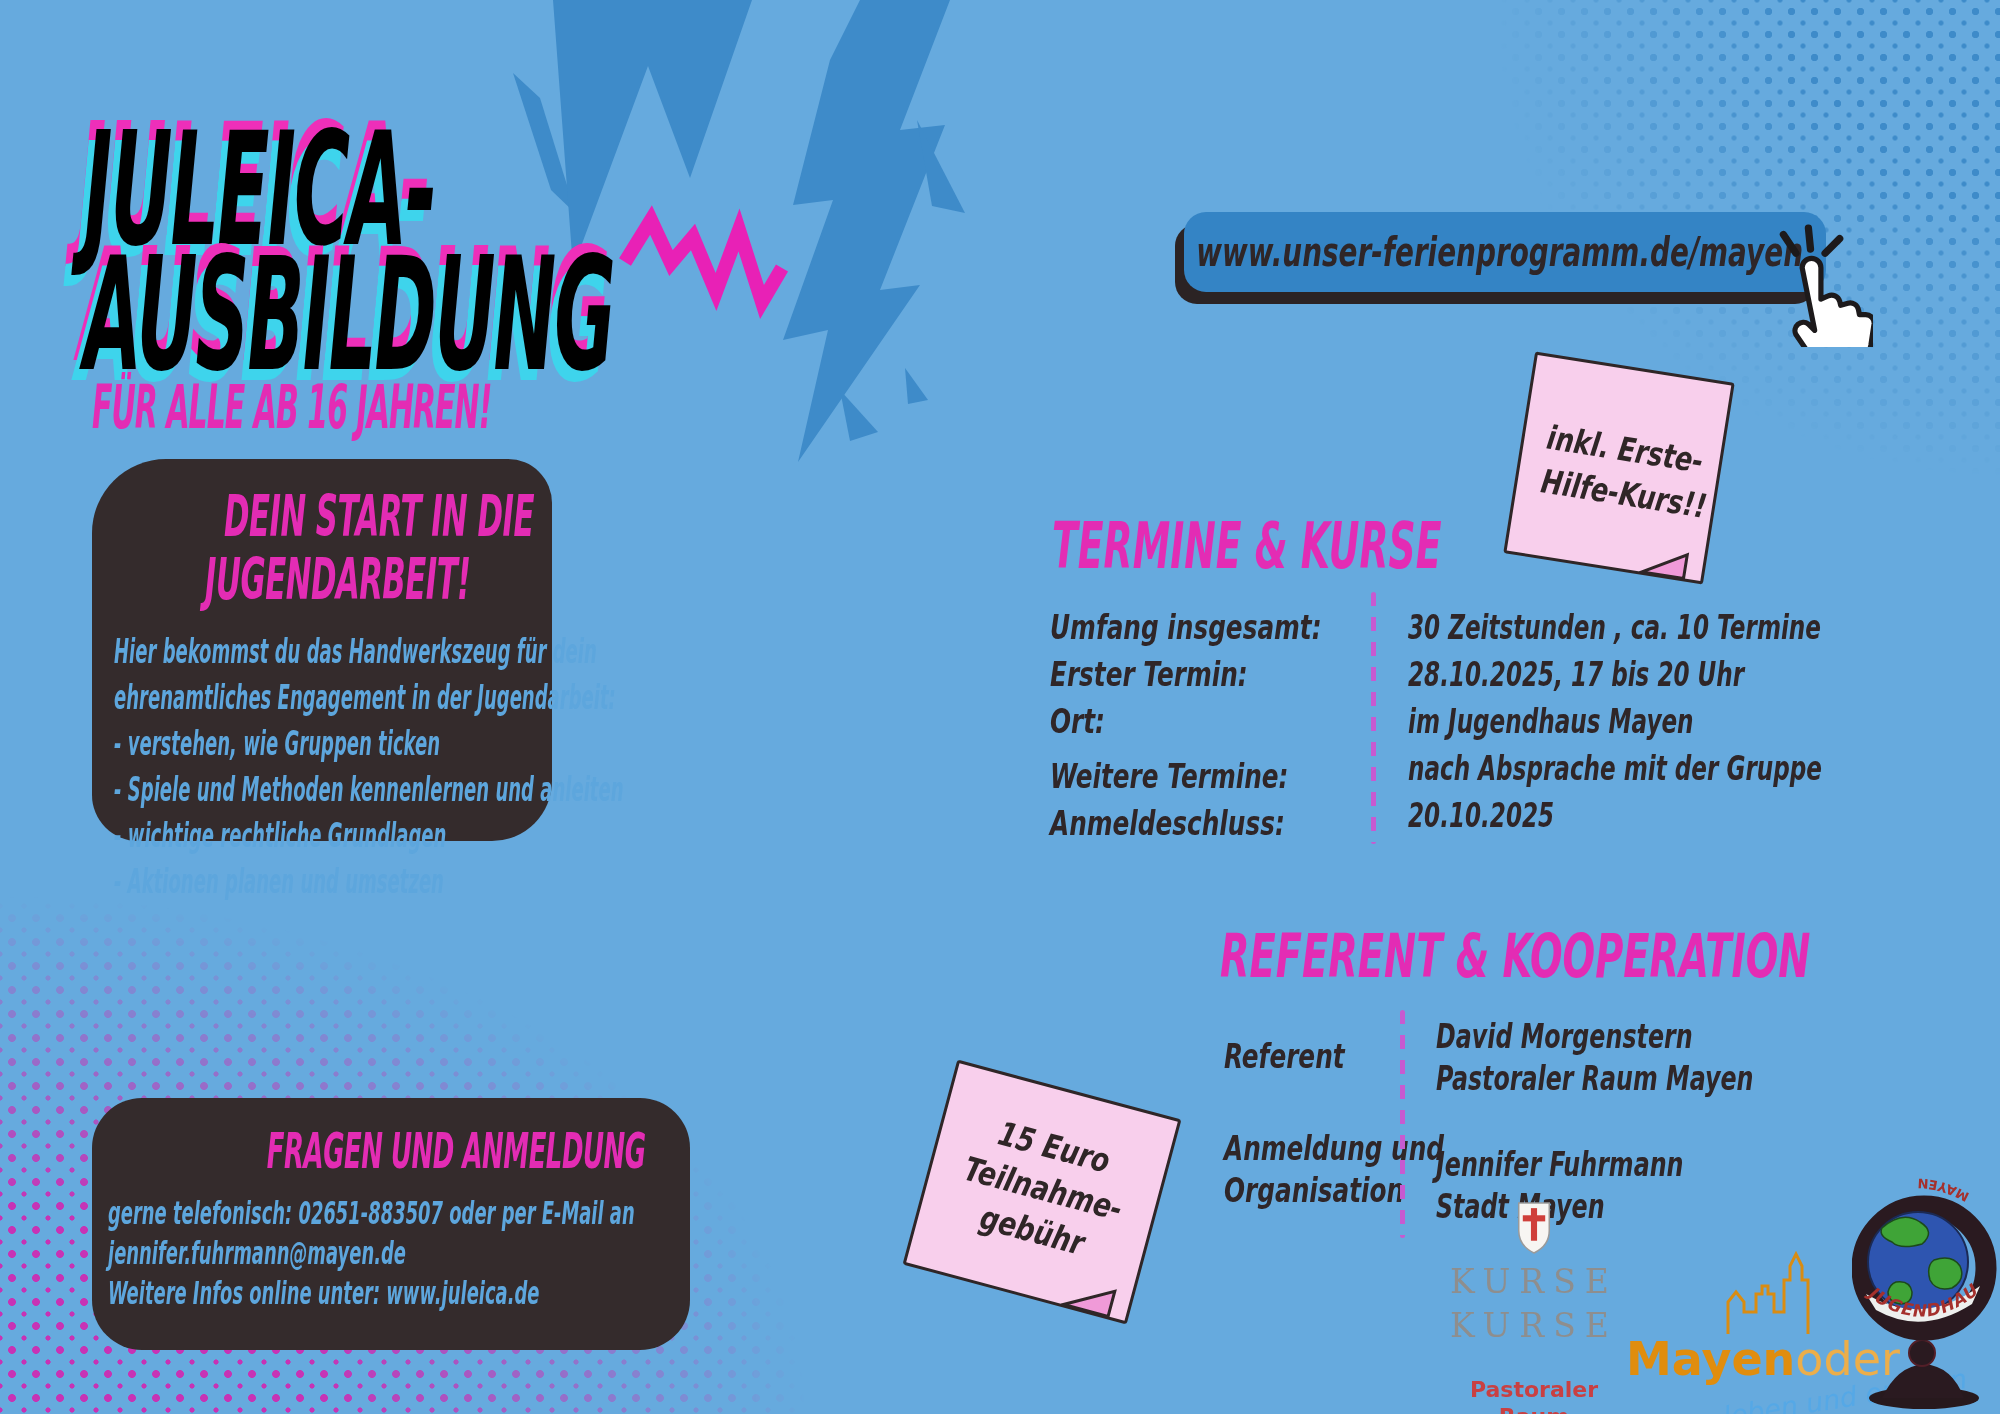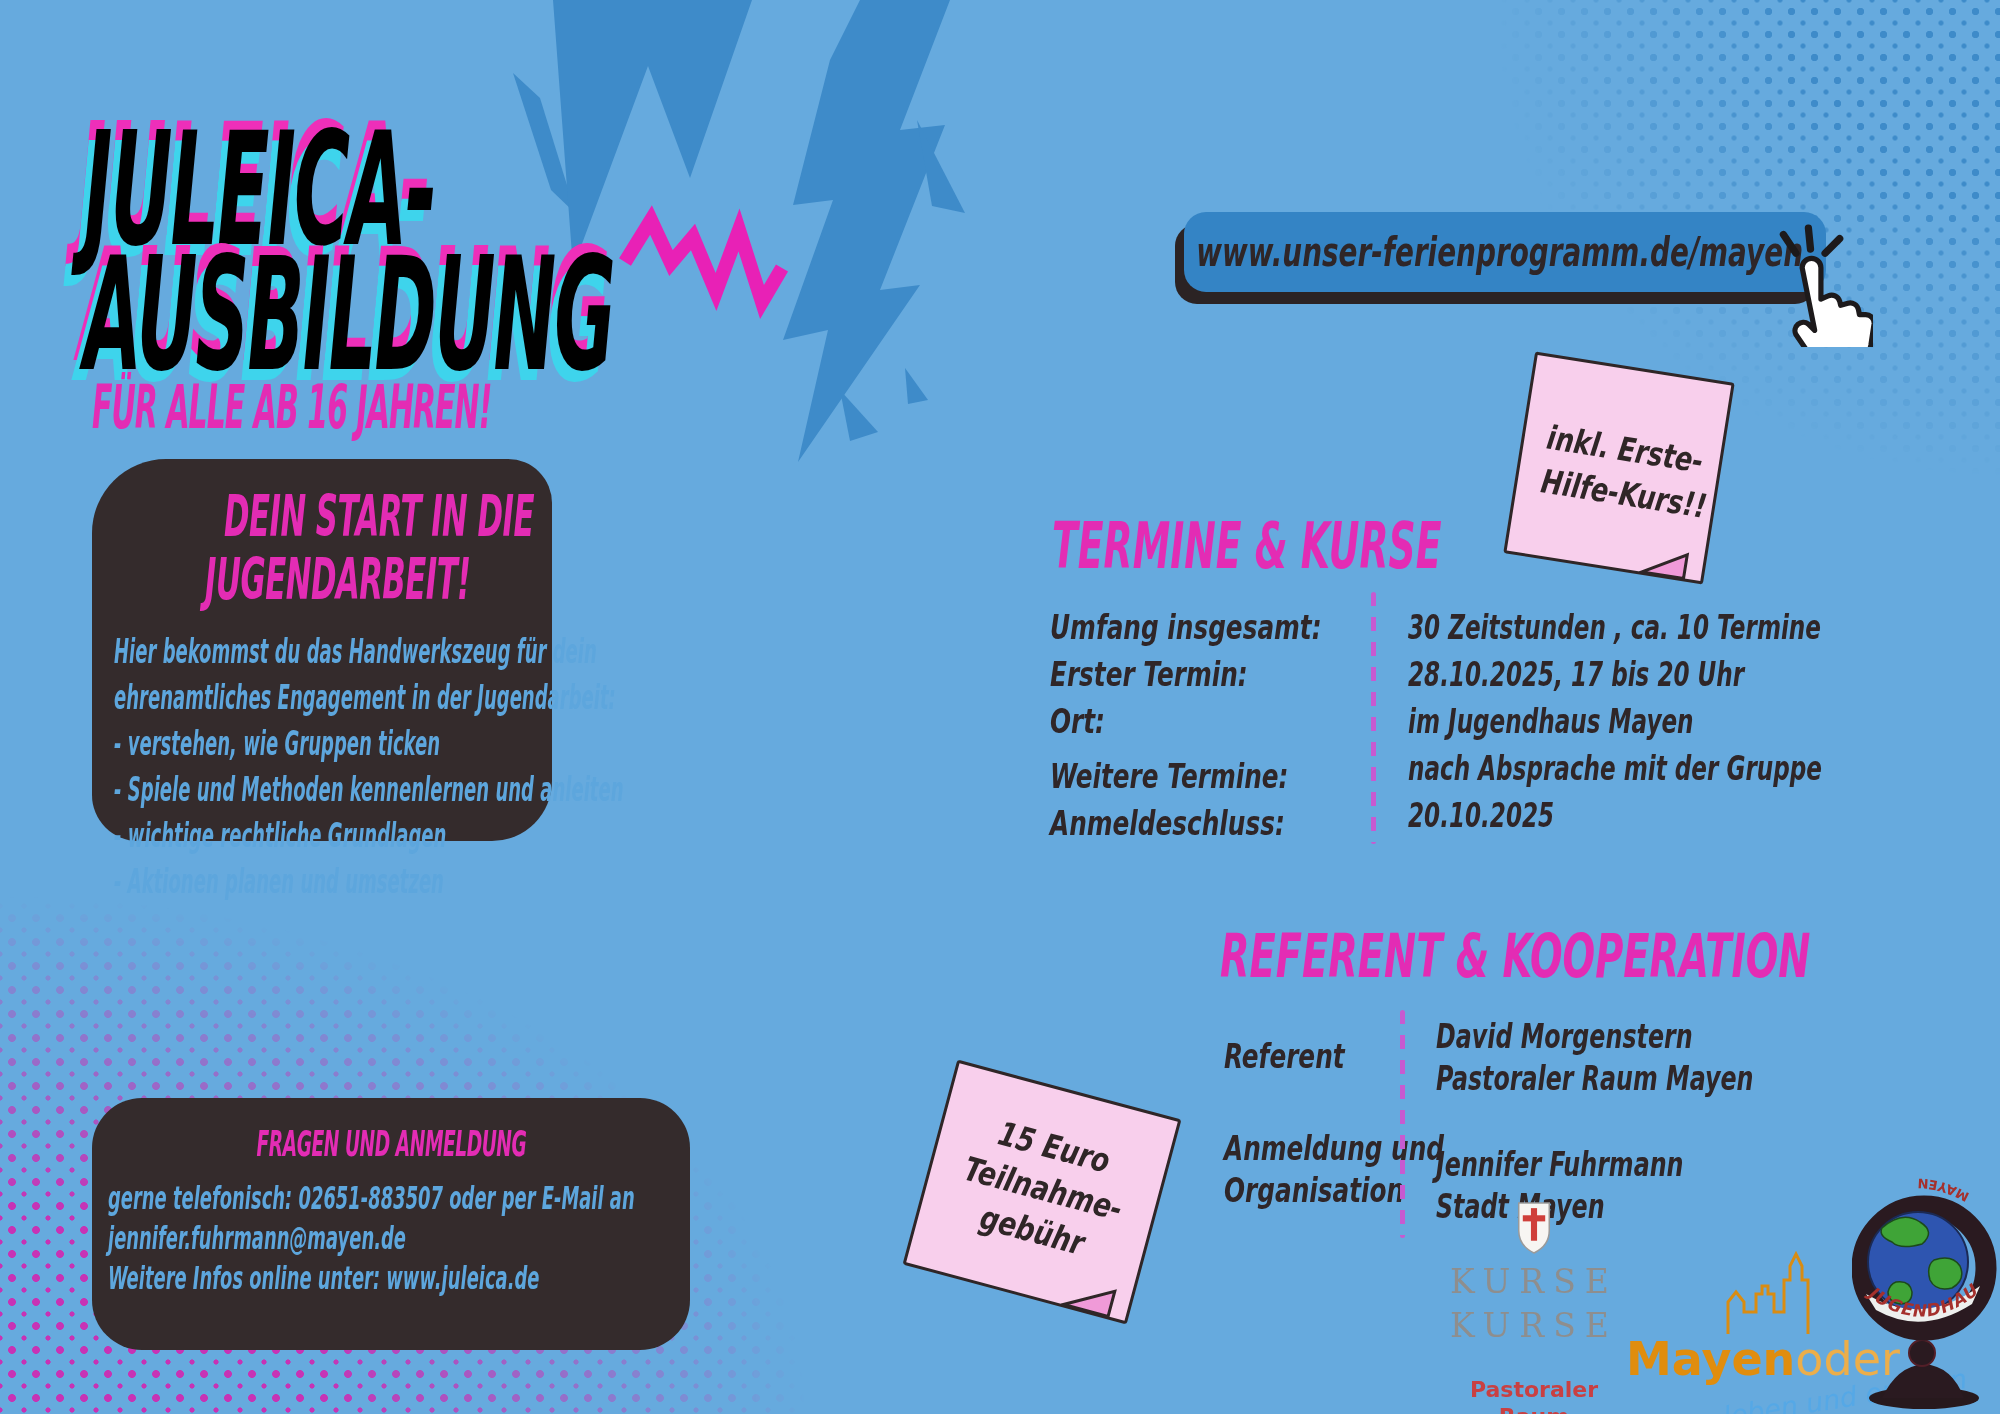--- a/index.html
+++ b/index.html
@@ -37,21 +37,21 @@
   
   .title{position:absolute;left:84px;top:128px;z-index:3;color:#000000;font-weight:bold;font-style:italic;}
   .tline{font-size:156px;line-height:.8;letter-spacing:-4px;}
   .tline .cx{text-shadow:-16px 11px 0 #3ed4ec,-12px -9px 0 #ee2fb9;}
   .subtitle{position:absolute;left:84px;top:372px;z-index:3;font-size:60px;font-weight:bold;font-style:italic;color:#e32cb4;letter-spacing:-2px;margin-left:8px;}
   
   .darkbox{position:absolute;background:#342b2c;z-index:3;color:#5da6dd;font-weight:bold;font-style:italic;}
   .box1{left:92px;top:459px;width:460px;height:382px;border-radius:74px 44px 60px 46px;}
   .box2{left:92px;top:1098px;width:598px;height:252px;border-radius:50px;}
   .bheading{text-align:center;color:#e32cb4;font-size:57px;line-height:1.1;margin-top:26px;letter-spacing:-1px;}
-  .box2 .bheading{font-size:36px;margin-top:26px;}
+  .box2 .bheading{font-size:50px;margin-top:26px;}
   .btext{margin:18px 0 0 22px;font-size:34px;line-height:46px;}
   .box2 .btext{margin:14px 0 0 16px;font-size:32px;line-height:40px;}
   .btext .bline{display:block;}
   .gap{height:14px;}
   
   .url-btn{
     position:absolute;left:1184px;top:212px;width:642px;height:80px;z-index:3;
     background:#3484c5;border-radius:22px;box-shadow:-9px 12px 0 #2b2324;
     display:flex;align-items:center;cursor:pointer;
   }

